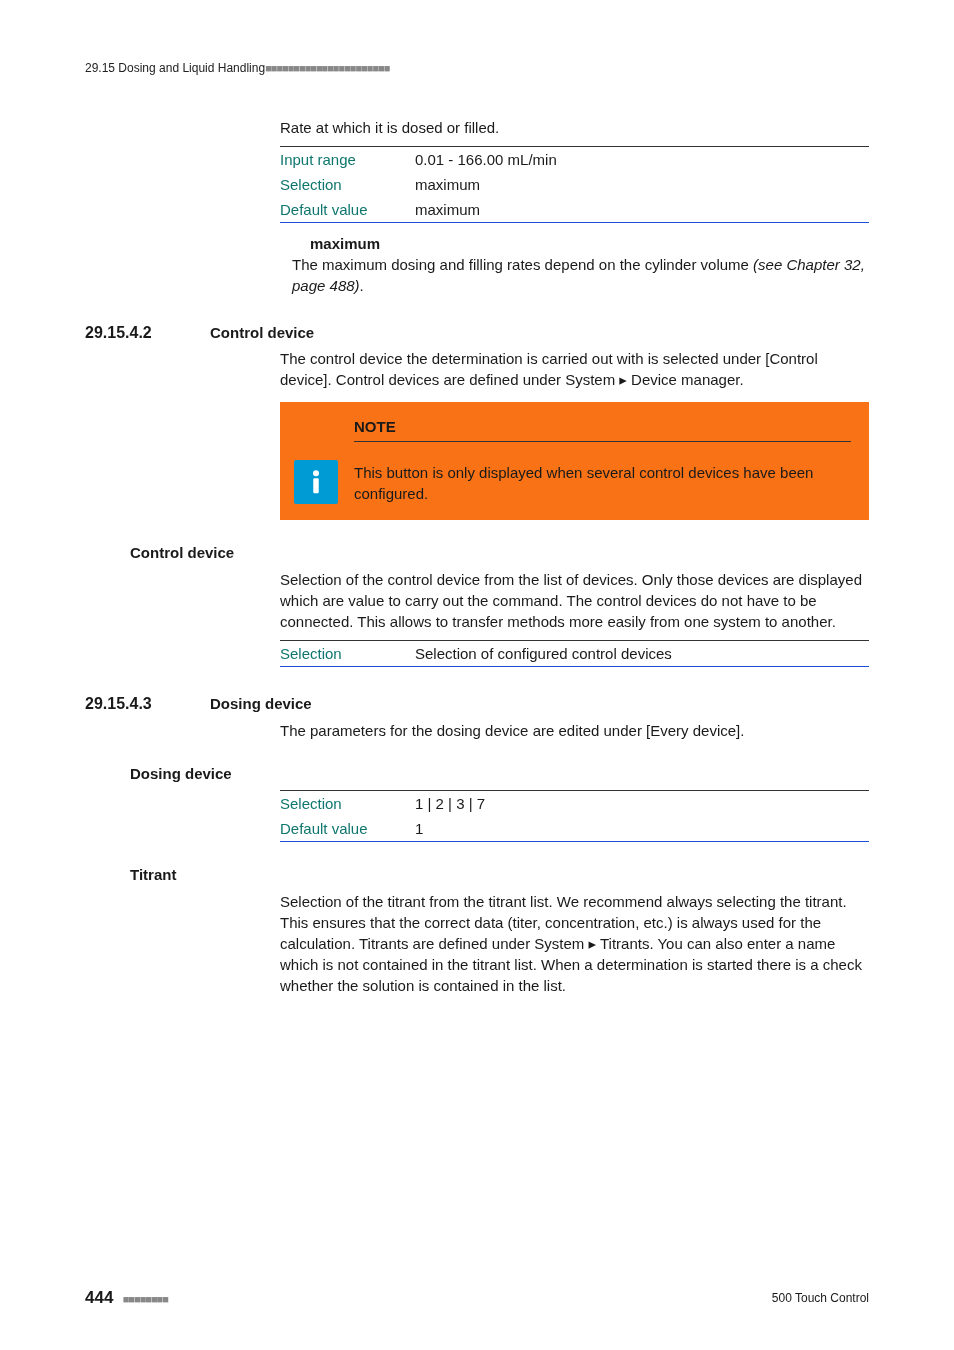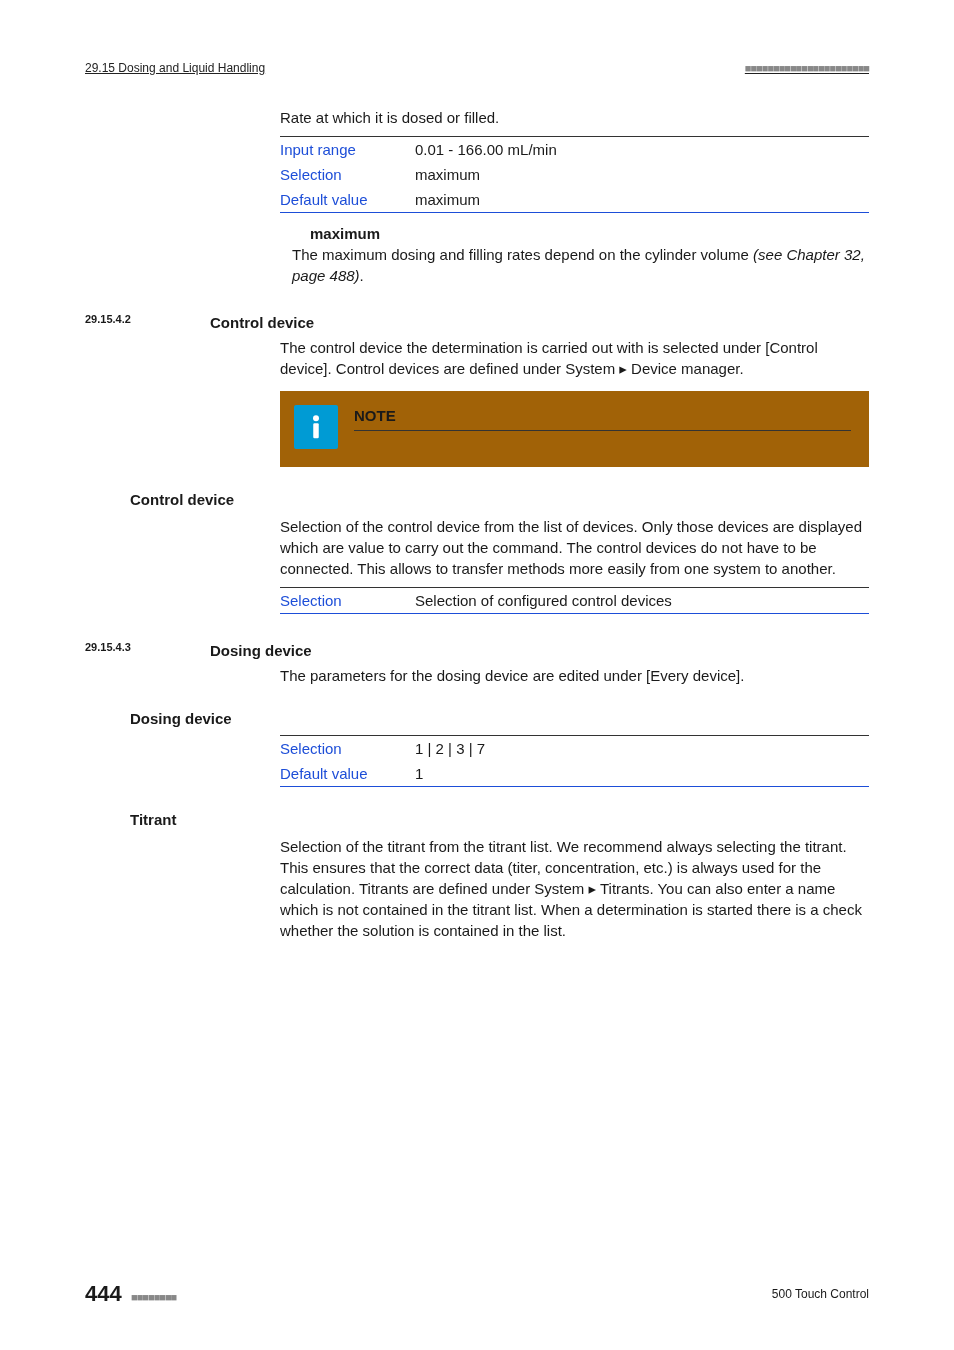--- a/index.html
+++ b/index.html
@@ -9,26 +9,25 @@
     color: #1a1a1a;
     background: #fff;
     width: 954px;
     height: 1350px;
     position: relative;
     padding: 60px 85px 40px 85px;
     line-height: 1.4;
   }
   .header-row {
     display: flex;
-    justify-content: space-between;
+    justify-content: flex-start;
     align-items: center;
     font-size: 12px;
     color: #222;
-    margin-bottom: 30px;
-    text-decoration: underline;
+    margin-bottom: 40px;
   }
   .header-dashes {
     letter-spacing: -1px;
     color: #888;
     font-size: 11px;
   }
   .content-indent {
     margin-left: 195px;
   }
   .para {
@@ -45,57 +44,58 @@
   }
   .param-table tr:last-child td {
     border-bottom: 1px solid #1d4ed8;
   }
   .param-table td {
     padding: 2px 0;
     vertical-align: top;
   }
   .param-table td:first-child {
     width: 135px;
-    color: #1d4ed8;
+    color: #0f766e;
   }
   .sub-heading {
     font-weight: bold;
     margin-left: 30px;
   }
   .sub-para {
     margin-left: 12px;
   }
   .italic { font-style: italic; }
   .bold { font-weight: normal; }
   .section-row {
     display: flex;
     margin-top: 26px;
     margin-bottom: 4px;
   }
   .section-num {
     width: 125px;
     min-width:125px;
     font-weight: bold;
-    font-size: 11px;
+    font-size: 16px;
   }
   .section-title {
     font-weight: bold;
     font-size: 15px;
   }
   .field-label {
     font-weight: bold;
     margin-top: 22px;
     margin-bottom: 6px;
     margin-left: 45px;
   }
   .note-box {
     display: flex;
-    background: #a16207;
+    background: #f97316;
     padding: 14px 18px 16px 14px;
     margin-top: 12px;
+    align-items: flex-end;
   }
   .note-icon {
     width: 44px;
     height: 44px;
     min-width: 44px;
     background: #009bd4;
     color: #fff;
     display: flex;
     align-items: center;
     justify-content: center;
@@ -116,21 +116,21 @@
     bottom: 40px;
     left: 85px;
     right: 85px;
     display: flex;
     justify-content: space-between;
     align-items: center;
     font-size: 12px;
   }
   .page-num {
     font-weight: bold;
-    font-size: 22px;
+    font-size: 17px;
   }
   .footer-dashes {
     letter-spacing: -1px;
     color: #888;
     margin-left: 6px;
     font-size: 11px;
   }
 </style>
 </head>
 <body>
@@ -175,20 +175,21 @@
 
   <div class="note-box">
     <div class="note-icon">
       <svg viewBox="0 0 24 24" fill="white">
           <circle cx="12" cy="5" r="2.4"></circle>
           <rect x="9.8" y="9" width="4.4" height="12" rx="1"></rect>
         </svg>
     </div>
     <div class="note-body">
       <div class="note-title">NOTE</div>
+      <p>This button is only displayed when several control devices have been configured.</p>
     </div>
   </div>
 </div>
 
 <div class="field-label">Control device</div>
 <div class="content-indent">
   <p class="para">Selection of the control device from the list of devices. Only those devices are displayed which are value to carry out the command. The control devices do not have to be connected. This allows to transfer methods more easily from one system to another.</p>
   <table class="param-table">
     <tbody>
         <tr>

